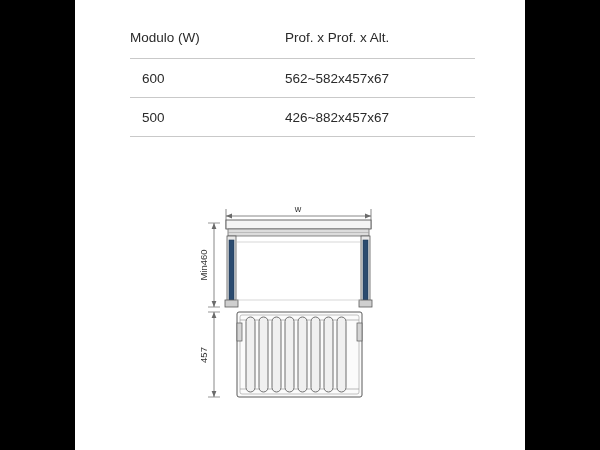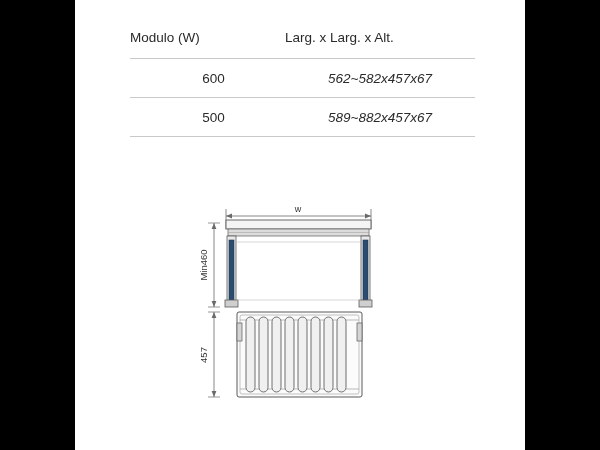--- a/index.html
+++ b/index.html
@@ -54,34 +54,32 @@
   }
   .rule {
     height: 1px;
     background: #c9c9c9;
     width: 100%;
   }
   .trow {
     display: flex;
     align-items: center;
     height: 38px;
-    text-align: center;
   }
   .td-col-a {
     width: 155px;
     font-size: 13.5px;
     color: #2a2a2a;
     padding-left: 12px;
     box-sizing: border-box;
   }
   .td-col-b {
     flex: 1;
     font-size: 13.5px;
     color: #2a2a2a;
-    font-style: italic;
   }
 
   
   #drawing {
     position: absolute;
     left: 120px;
     top: 195px;
     width: 230px;
     height: 215px;
   }
@@ -90,32 +88,32 @@
 </head>
 <body>
 
 <div id="page">
   <div id="panel">
 
     <div id="spec-table">
       <div class="thead">
         <div class="th-col-a">Modulo (W)</div>
         <div class="th-col-b">
-          <div>Larg. x Larg. x Alt.</div>
+          <div>Prof. x Prof. x Alt.</div>
         </div>
       </div>
       <div class="rule"></div>
       <div class="trow">
         <div class="td-col-a">600</div>
         <div class="td-col-b">562~582x457x67</div>
       </div>
       <div class="rule"></div>
       <div class="trow">
         <div class="td-col-a">500</div>
-        <div class="td-col-b">589~882x457x67</div>
+        <div class="td-col-b">426~882x457x67</div>
       </div>
       <div class="rule"></div>
     </div>
 
     <div id="drawing">
       <svg width="230" height="215" viewBox="0 0 230 215" xmlns="http://www.w3.org/2000/svg">
 
         <g>
           <line x1="31" y1="14" x2="31" y2="34" stroke="#6a6a6a" stroke-width="0.8"></line>
           <line x1="176" y1="14" x2="176" y2="34" stroke="#6a6a6a" stroke-width="0.8"></line>

